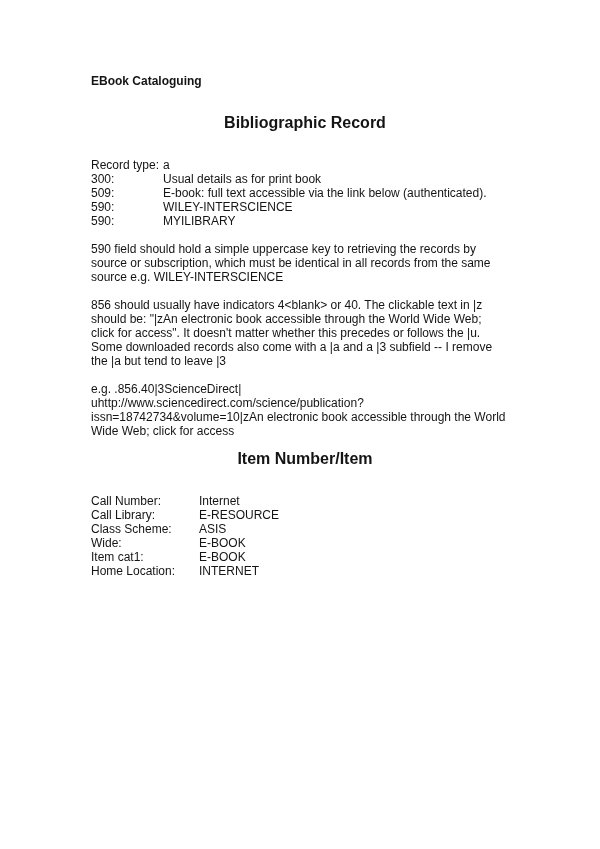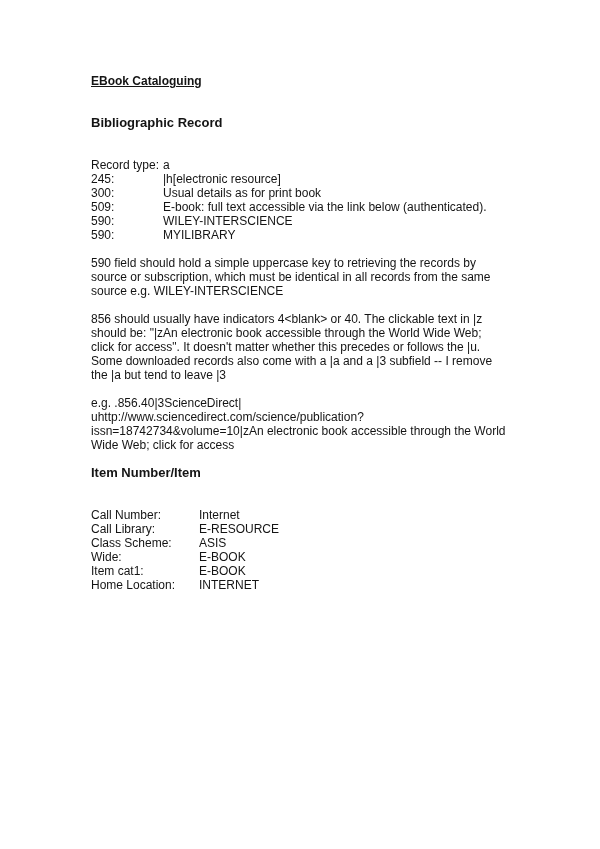--- a/index.html
+++ b/index.html
@@ -19,30 +19,30 @@
   .content {
     position: absolute;
     left: 91px;
     top: 74px;
     width: 428px;
     font-size: 12px;
     line-height: 14px;
   }
   .h-title {
     font-weight: bold;
-    text-decoration: underline;
     margin: 0 0 28px 0;
     font-size: 12px;
     line-height: 14px;
   }
   .h-section {
     font-weight: bold;
     margin: 0 0 28px 0;
-    font-size: 13px;
+    font-size: 16px;
     line-height: 14px;
+    text-align: center;
   }
   .field-block { margin: 16px 0 14px 0; }
   .row { display: flex; }
   .row .lbl { width: 72px; flex: 0 0 72px; white-space: nowrap; }
   .row .val { flex: 1; white-space: nowrap; }
   .row-wide .lbl { width: 108px; flex: 0 0 108px; }
   .para {
     white-space: pre-line;
     margin: 0 0 14px 0;
   }
@@ -55,24 +55,20 @@
   <div class="content">
 
     <div class="h-title">EBook Cataloguing</div>
 
     <div class="h-section">Bibliographic Record</div>
 
     <div class="field-block">
       <div class="row">
         <span class="lbl">Record type:</span>
         <span class="val">a</span>
-      </div>
-      <div class="row">
-        <span class="lbl">245:</span>
-        <span class="val">|h[electronic resource]</span>
       </div>
       <div class="row">
         <span class="lbl">300:</span>
         <span class="val">Usual details as for print book</span>
       </div>
       <div class="row">
         <span class="lbl">509:</span>
         <span class="val">E-book: full text accessible via the link below (authenticated).</span>
       </div>
       <div class="row">

